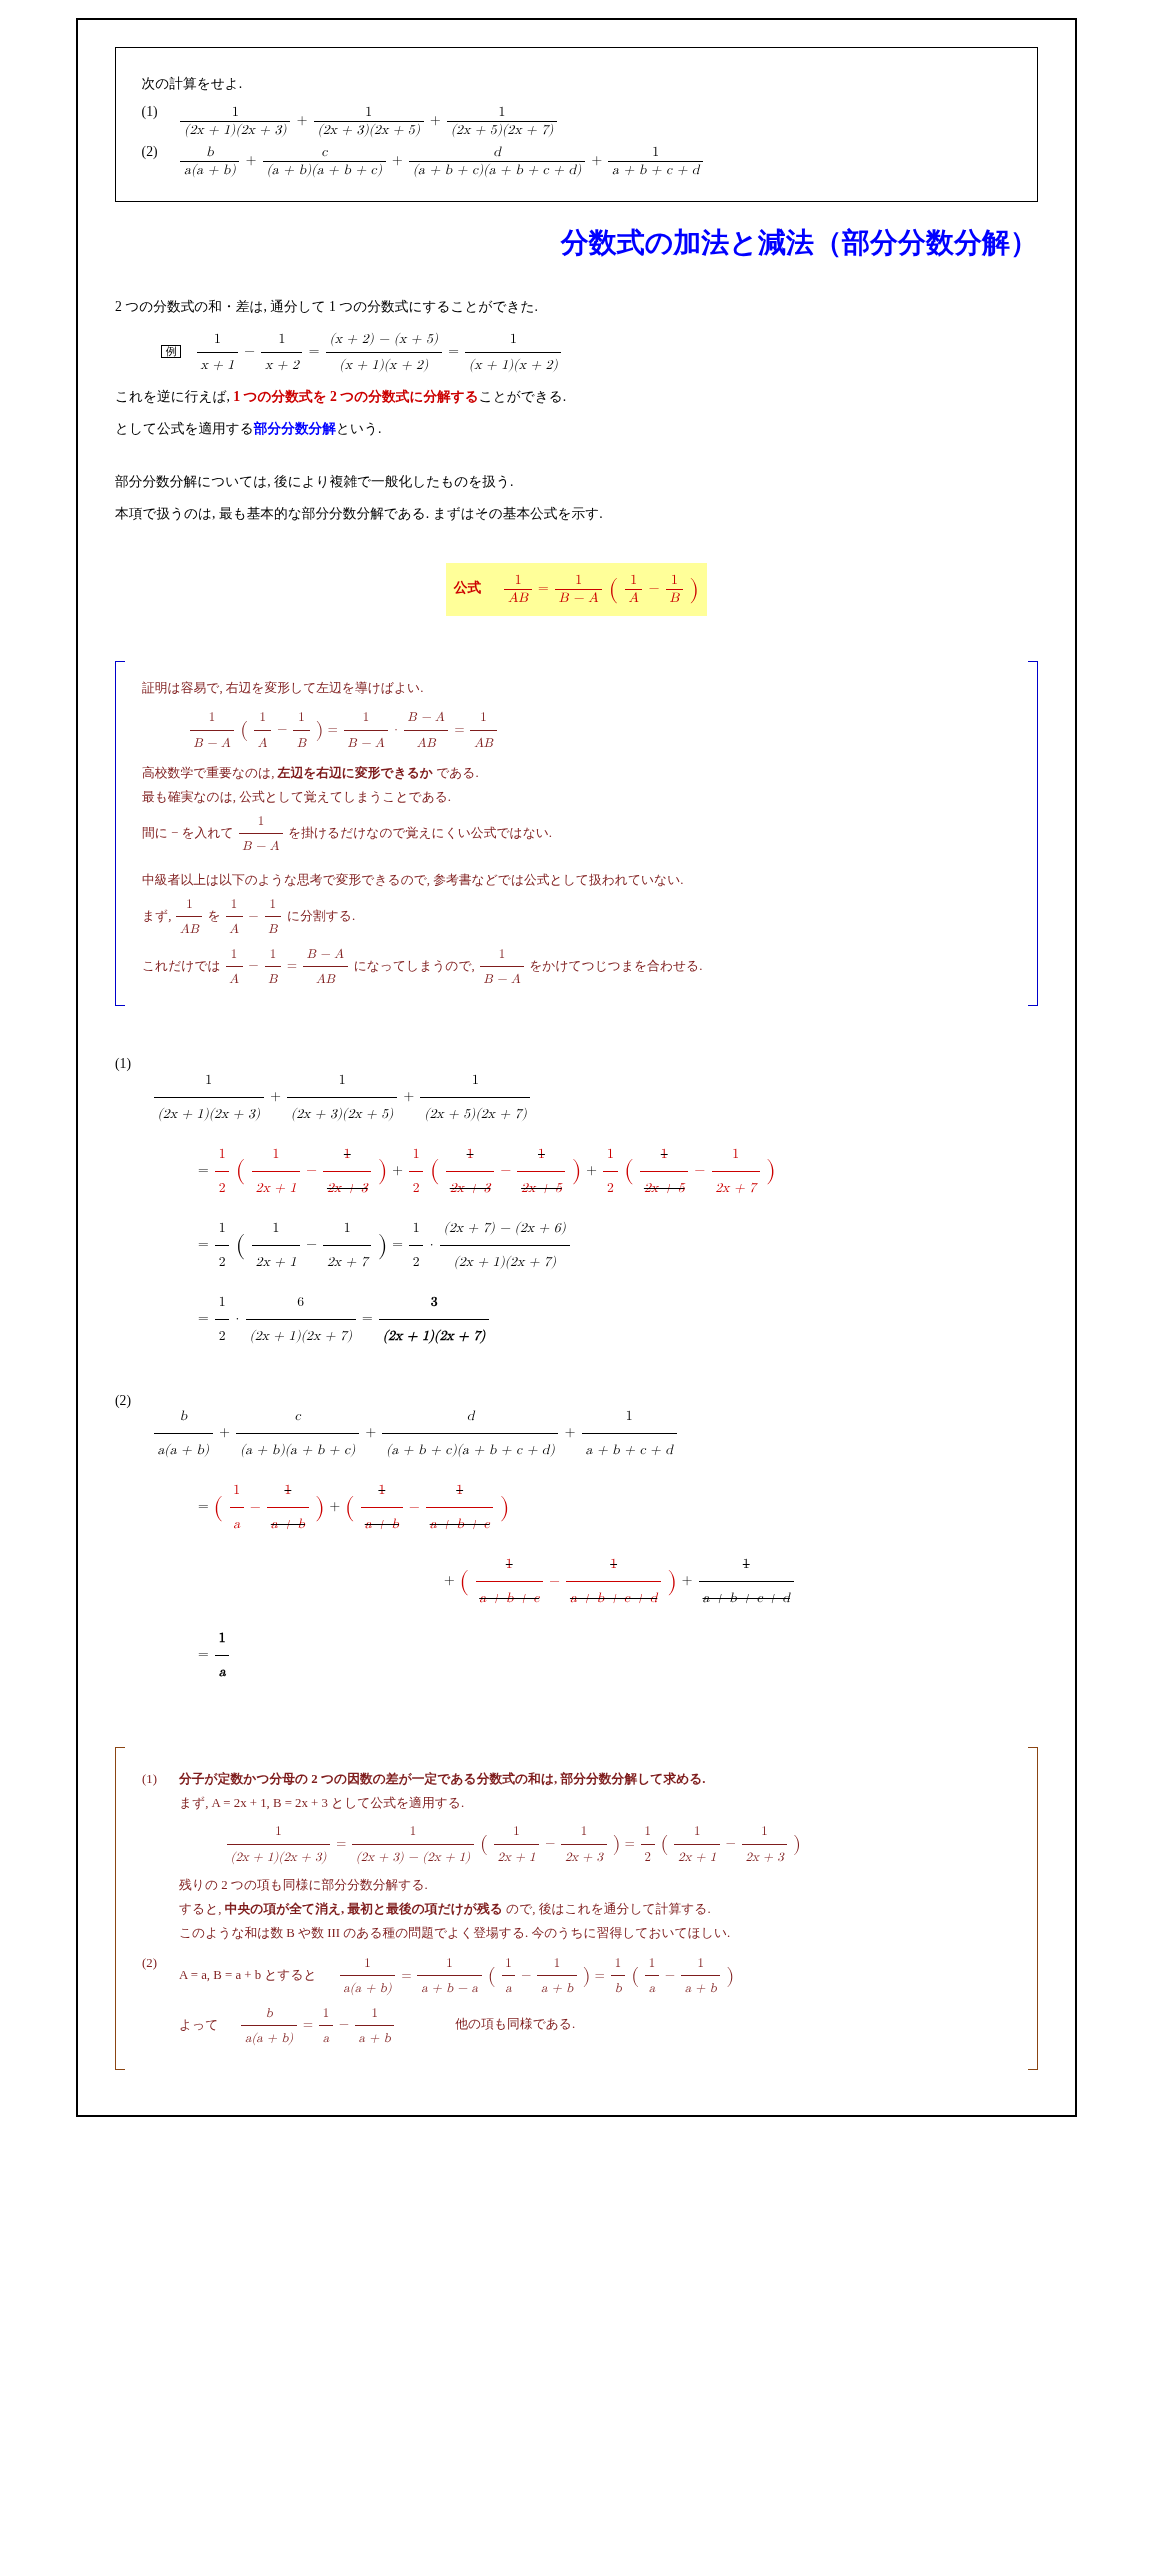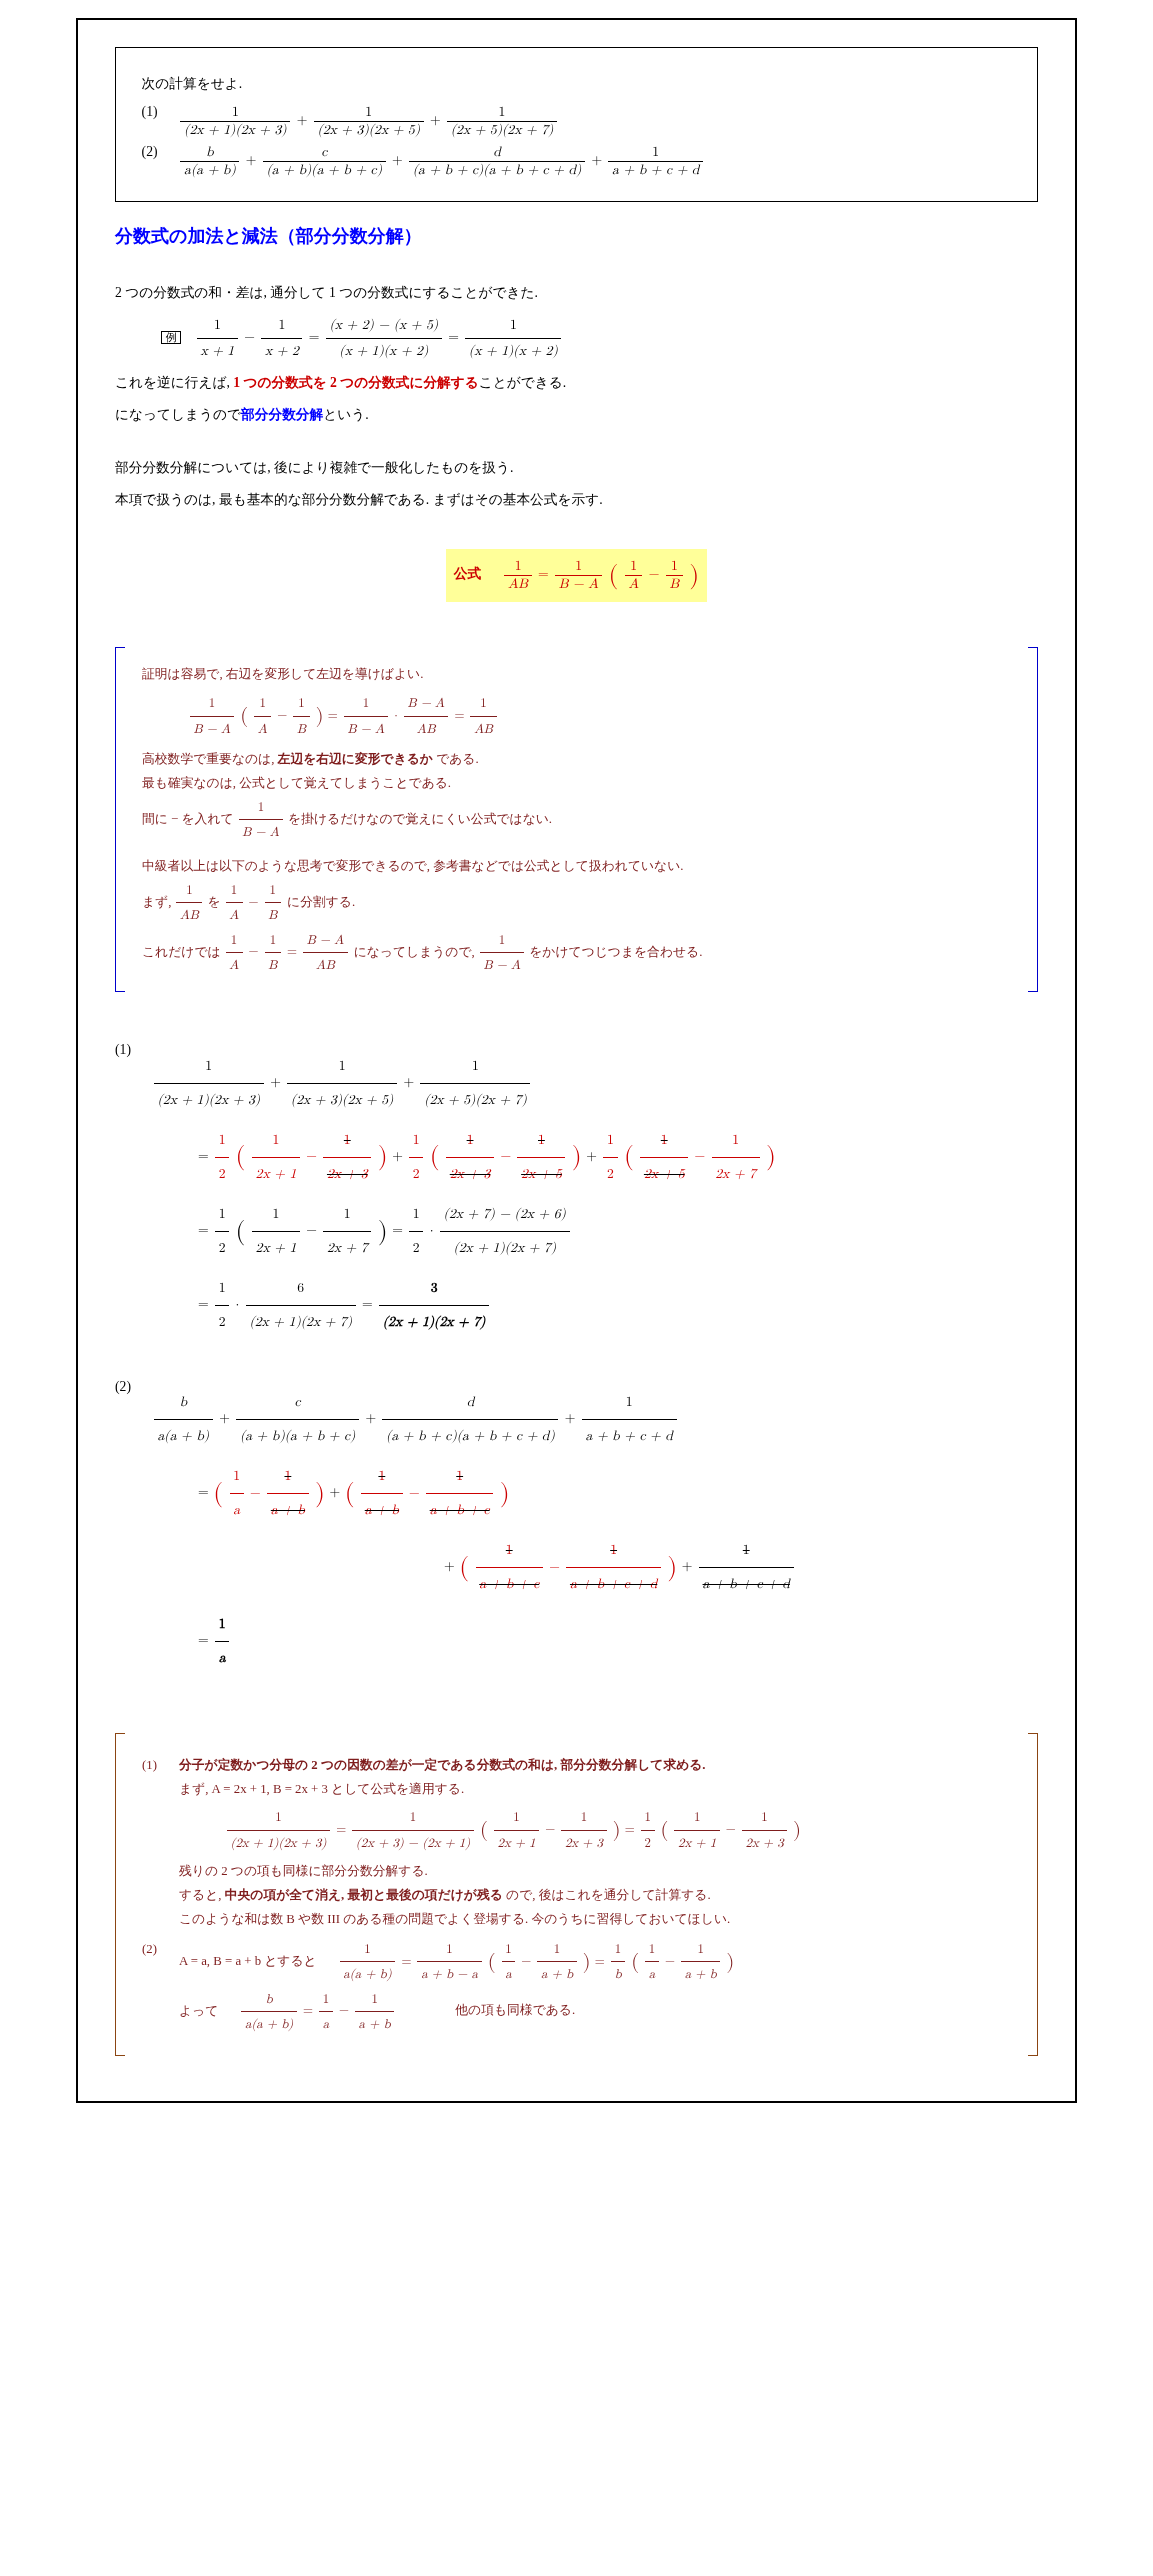--- a/index.html
+++ b/index.html
@@ -16,24 +16,24 @@
     border: 2.7px solid #000;
     padding: 27px 37px;
     box-sizing: border-box;
   }
   .problem-box {
     border: 0.9px solid #000;
     padding: 16.4px 25.6px;
     margin-bottom: 22px;
   }
   .title {
-    text-align: left;
+    text-align: right;
     color: #0000ff;
     font-weight: bold;
-    font-size: 18px;
+    font-size: 28px;
     margin: 22px 0 33px 0;
   }
   .body-text { margin: 7.3px 0; line-height: 1.8; }
   .math {
     font-family: "Latin Modern Math", "Cambria Math", "Times New Roman", serif;
     font-style: italic;
   }
   .rm { font-style: normal; }
   .frac {
     display: inline-block;
@@ -132,21 +132,21 @@
     <span class="frac"><span class="num rm">1</span><span class="den">x + 2</span></span>
     <span class="rm"> = </span>
     <span class="frac"><span class="num">(x + 2) − (x + 5)</span><span class="den">(x + 1)(x + 2)</span></span>
     <span class="rm"> = </span>
     <span class="frac"><span class="num rm">1</span><span class="den">(x + 1)(x + 2)</span></span>
   </div>
   <div class="body-text">
     <span>これを逆に行えば, </span><span class="red bold">1 つの分数式を 2 つの分数式に分解する</span><span>ことができる.</span>
   </div>
   <div class="body-text">
-    <span>になってしまうので</span><span class="blue bold">部分分数分解</span><span>という.</span>
+    <span>として公式を適用する</span><span class="blue bold">部分分数分解</span><span>という.</span>
   </div>
   <div style="height:14.6px"></div>
   <div class="body-text">部分分数分解については, 後により複雑で一般化したものを扱う.</div>
   <div class="body-text">本項で扱うのは, 最も基本的な部分分数分解である. まずはその基本公式を示す.</div>
 
   <div class="formula-wrap">
     <span class="formula-box">
       <span class="formula-label">公式</span>
       <span class="math red">
         <span class="frac"><span class="num rm">1</span><span class="den">AB</span></span>

